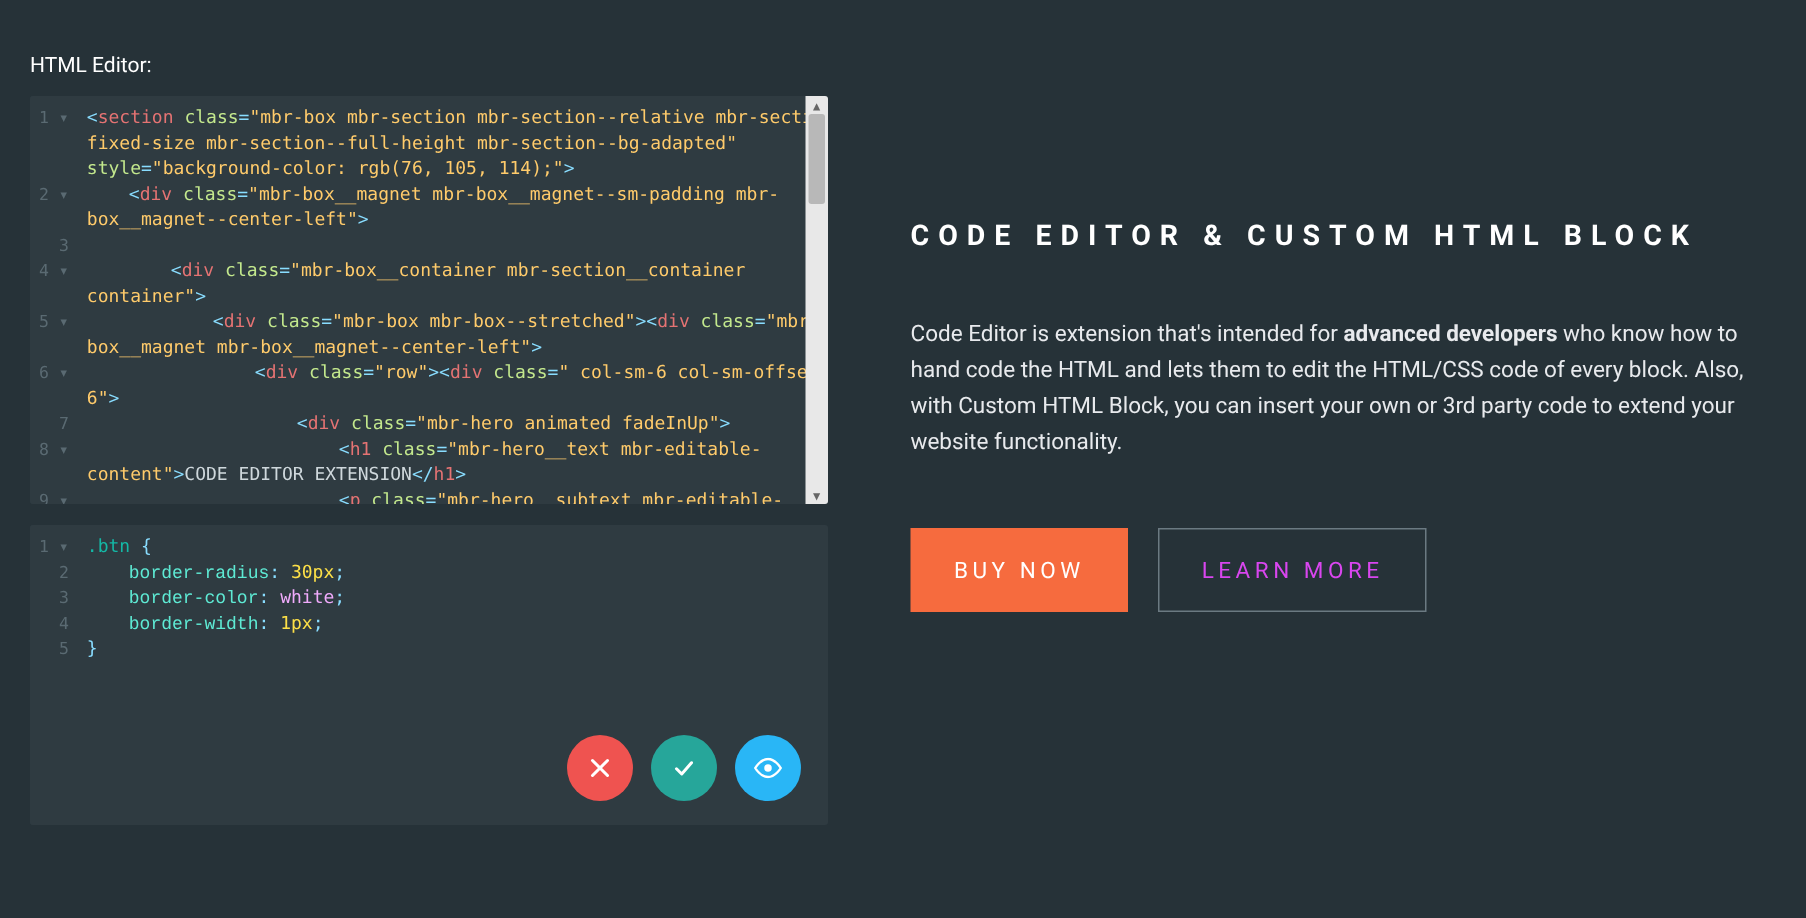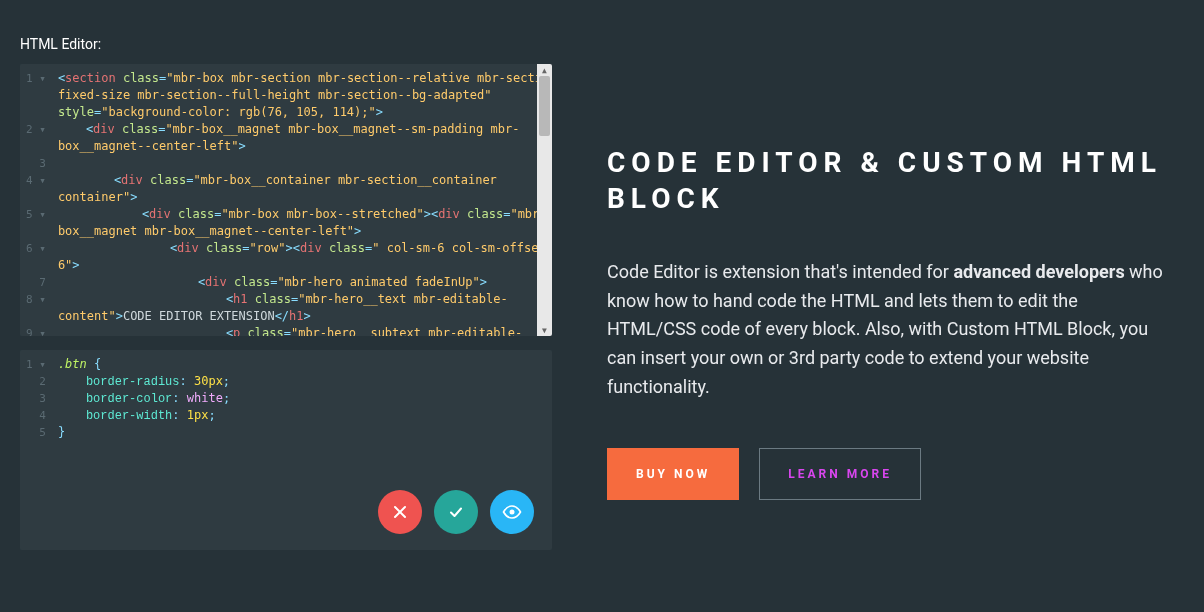--- a/index.html
+++ b/index.html
@@ -88,21 +88,21 @@
   color: #666;
 }
 .scroll-arrow.up { top: 0; }
 .scroll-arrow.down { bottom: 0; }
 
 .tag { color: #e57373; }
 .attr { color: #c3e88d; }
 .val { color: #ffcb6b; }
 .punct { color: #89ddff; }
 .text { color: #cfd8dc; }
-.sel { color: #bef264; font-style: italic; }
+.sel { color: #14b8a6; }
 .prop { color: #5eead4; font-family: Liberation Mono, monospace; }
 .num { color: #fde047; }
 .kw { color: #f0abfc; }
 
 .action-buttons {
   position: absolute;
   right: 18px;
   bottom: 16px;
   display: flex;
   gap: 12px;
@@ -115,39 +115,39 @@
   align-items: center;
   justify-content: center;
   cursor: pointer;
   color: #fff;
 }
 .btn-red { background: #ef5350; }
 .btn-green { background: #26a69a; }
 .btn-blue { background: #29b6f6; }
 
 .heading {
-  font-size: 28px;
+  font-size: 19px;
   font-weight: 700;
   letter-spacing: 6px;
   line-height: 1.3;
   margin-bottom: 40px;
 }
 .desc {
-  font-size: 18px;
+  font-size: 15px;
   line-height: 1.6;
   color: #e8eaed;
   margin-bottom: 46px;
   max-width: 560px;
 }
 .desc strong { font-weight: 700; }
 .cta-row { display: flex; gap: 20px; }
 .cta {
   padding: 18px 28px;
-  font-size: 12px;
-  font-weight: 700;
+  font-size: 15px;
+  font-weight: 400;
   letter-spacing: 3px;
   cursor: pointer;
   text-align: center;
   border: 1px solid transparent;
 }
 .cta-primary { background: #f66b3e; color: #fff; }
 .cta-secondary { background: transparent; color: #d946ef; border: 1px solid #6b7a82; }
 </style>
 </head>
 <body>

